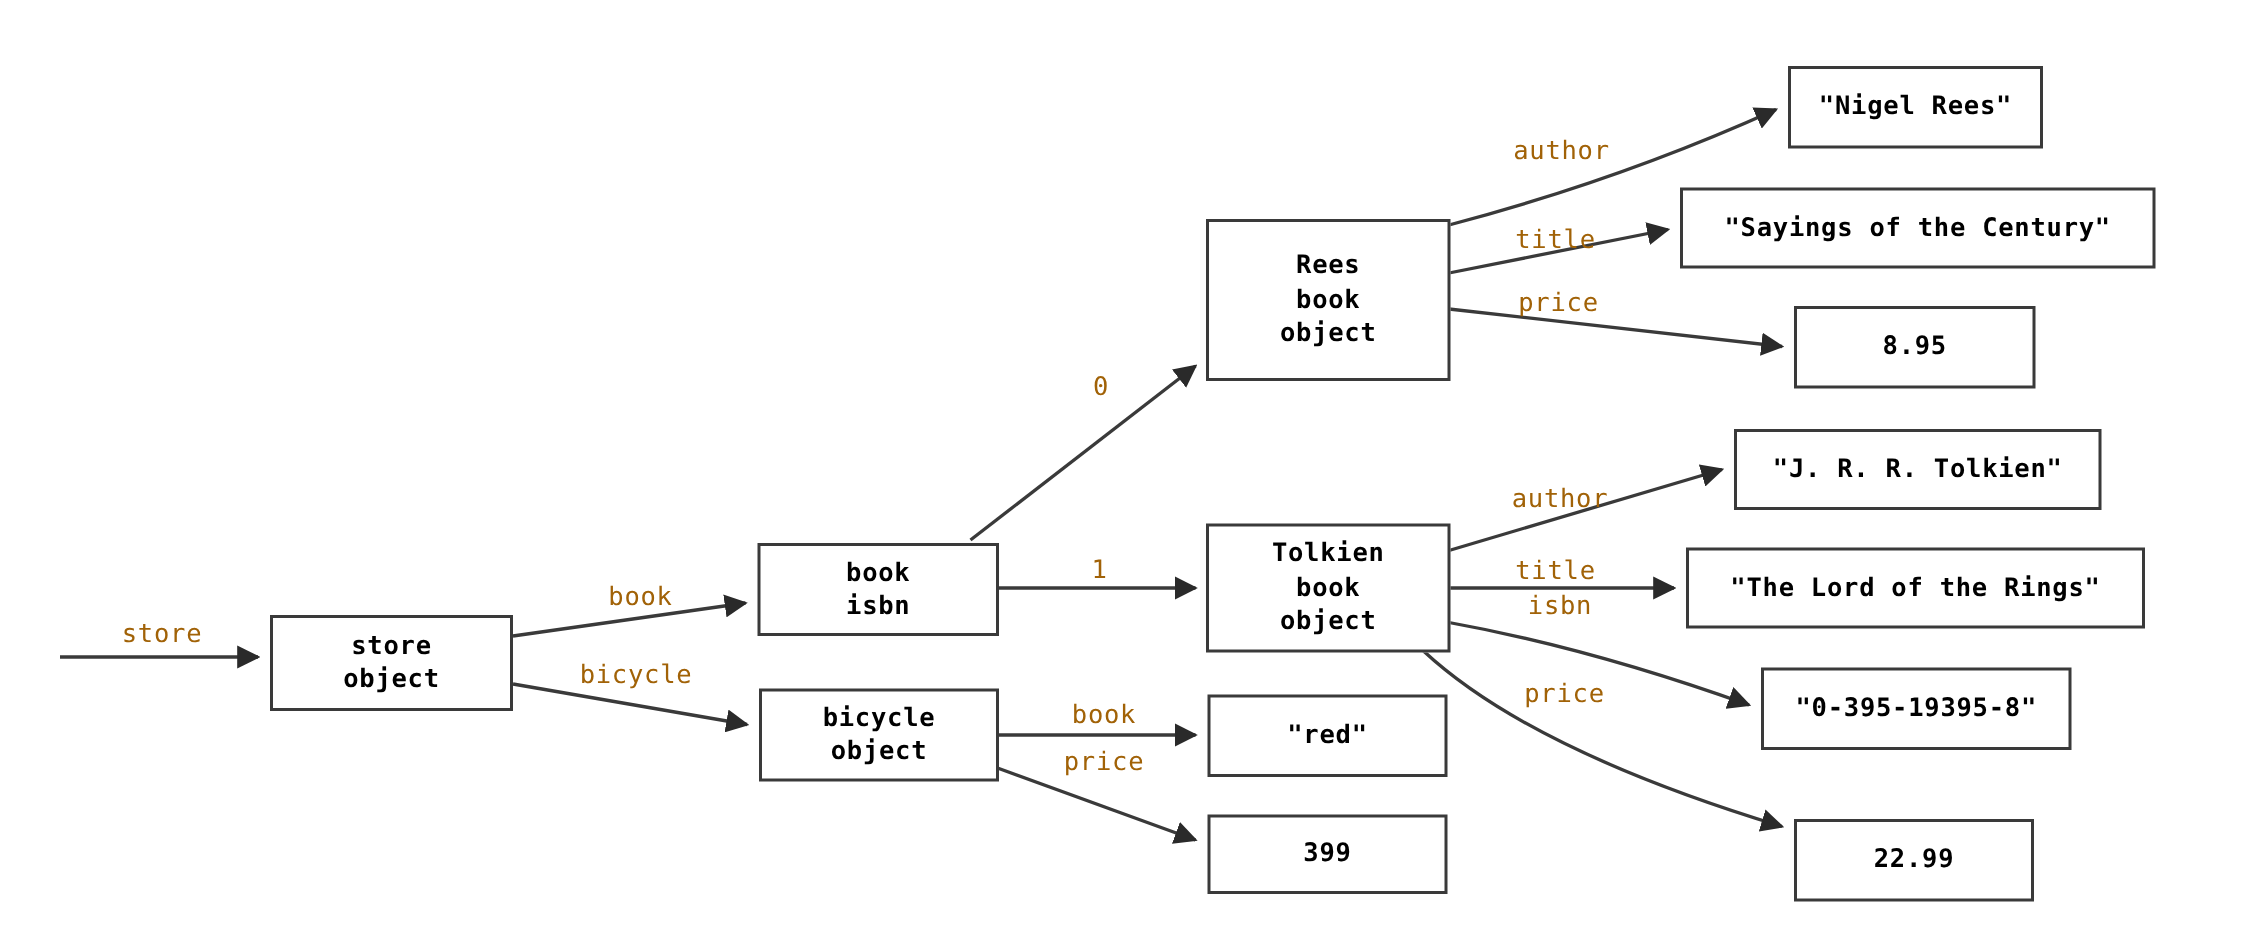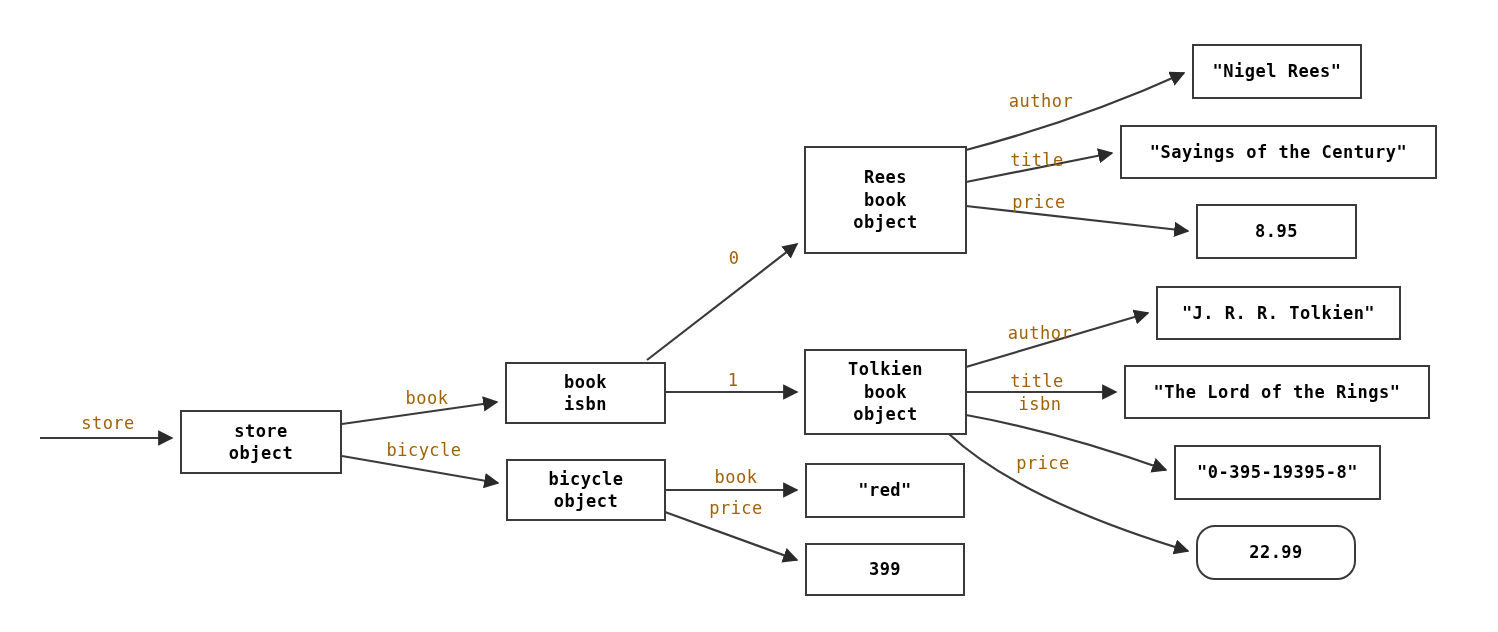--- a/index.html
+++ b/index.html
@@ -129,21 +129,21 @@
   </div>
 
   <div class="node" style="left:1124px; top:365px; width:306px; height:54px;">
     <span class="line">"The Lord of the Rings"</span>
   </div>
 
   <div class="node" style="left:1174px; top:445px; width:207px; height:55px;">
     <span class="line">"0-395-19395-8"</span>
   </div>
 
-  <div class="node" style="left:1196px; top:525px; width:160px; height:55px;border-radius:19px;">
+  <div class="node" style="left:1196px; top:546px; width:160px; height:55px;">
     <span class="line">22.99</span>
   </div>
 
   <div class="node" style="left:805px; top:463px; width:160px; height:55px;">
     <span class="line">"red"</span>
   </div>
 
   <div class="node" style="left:805px; top:543px; width:160px; height:53px;">
     <span class="line">399</span>
   </div>

